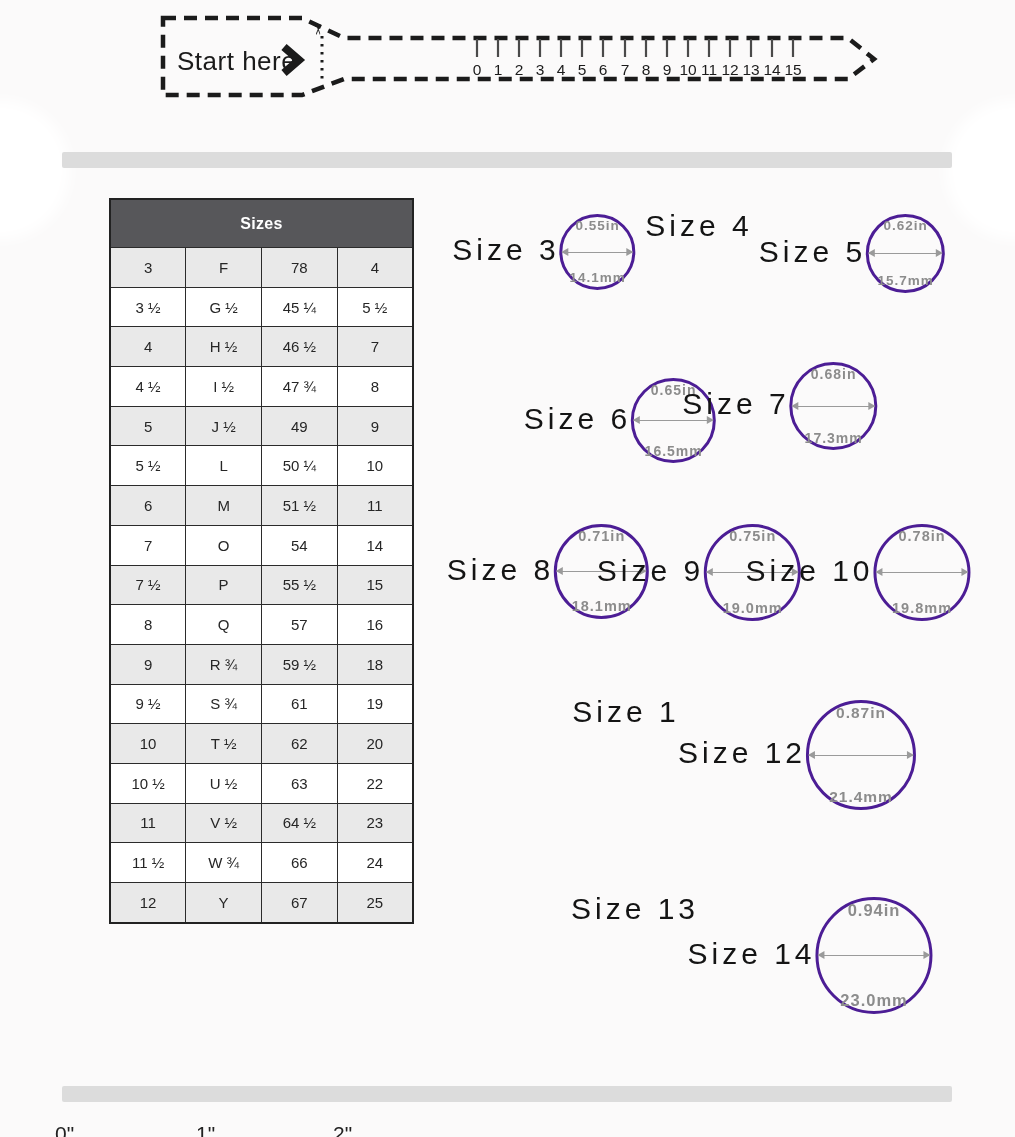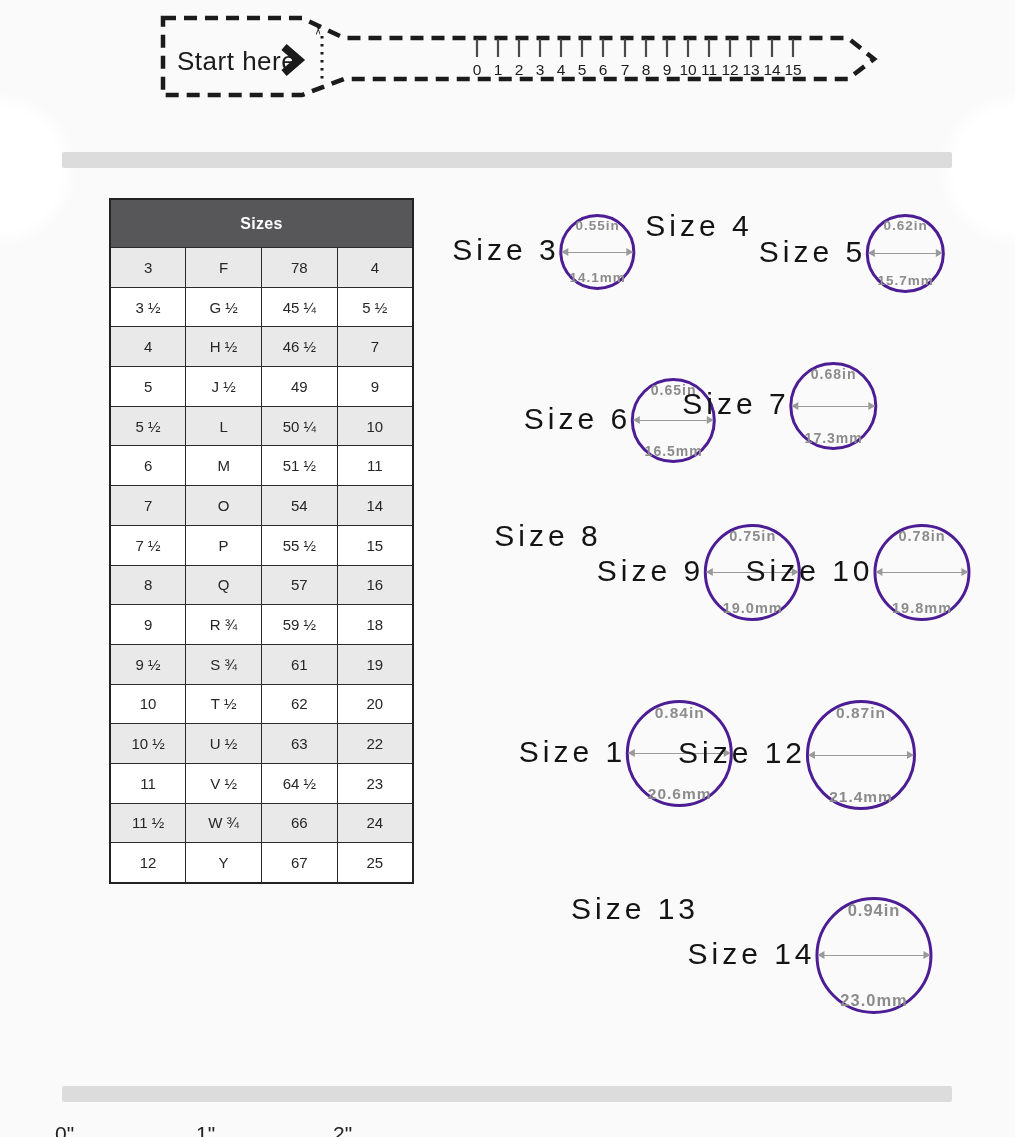--- a/index.html
+++ b/index.html
@@ -158,20 +158,26 @@
         <td>45 ¼</td>
         <td>5 ½</td>
       </tr>
     <tr>
         <td>4</td>
         <td>H ½</td>
         <td>46 ½</td>
         <td>7</td>
       </tr>
     <tr>
+        <td>4 ½</td>
+        <td>I ½</td>
+        <td>47 ¾</td>
+        <td>8</td>
+      </tr>
+    <tr>
         <td>5</td>
         <td>J ½</td>
         <td>49</td>
         <td>9</td>
       </tr>
     <tr>
         <td>5 ½</td>
         <td>L</td>
         <td>50 ¼</td>
         <td>10</td>
@@ -275,44 +281,44 @@
 <div class="ring" style="left:780px;top:358px;--d:88px;--fs:14px">
   <div class="ring-title">Size 7</div>
   <div class="ring-circle">
     <div class="ring-in">0.68in</div>
     <div class="ring-arrow"></div>
     <div class="ring-mm">17.3mm</div>
   </div>
 </div>
 <div class="ring" style="left:548px;top:520px;--d:95px;--fs:14.5px">
   <div class="ring-title">Size 8</div>
+  <div class="ring-circle">
+    <div class="ring-in">0.71in</div>
+    <div class="ring-arrow"></div>
+    <div class="ring-mm">18.1mm</div>
+  </div>
 </div>
 <div class="ring" style="left:699px;top:520px;--d:97px;--fs:14.5px">
   <div class="ring-title">Size 9</div>
   <div class="ring-circle">
     <div class="ring-in">0.75in</div>
     <div class="ring-arrow"></div>
     <div class="ring-mm">19.0mm</div>
   </div>
 </div>
 <div class="ring" style="left:858px;top:520px;--d:97px;--fs:14.5px">
   <div class="ring-title">Size 10</div>
   <div class="ring-circle">
     <div class="ring-in">0.78in</div>
     <div class="ring-arrow"></div>
     <div class="ring-mm">19.8mm</div>
   </div>
 </div>
 <div class="ring" style="left:626px;top:696px;--d:107px;--fs:15.5px">
   <div class="ring-title">Size 1</div>
-  <div class="ring-circle">
-    <div class="ring-in">0.84in</div>
-    <div class="ring-arrow"></div>
-    <div class="ring-mm">20.6mm</div>
-  </div>
 </div>
 <div class="ring" style="left:797px;top:696px;--d:110px;--fs:15.5px">
   <div class="ring-title">Size 12</div>
   <div class="ring-circle">
     <div class="ring-in">0.87in</div>
     <div class="ring-arrow"></div>
     <div class="ring-mm">21.4mm</div>
   </div>
 </div>
 <div class="ring" style="left:635px;top:893px;--d:115px;--fs:16.5px">

